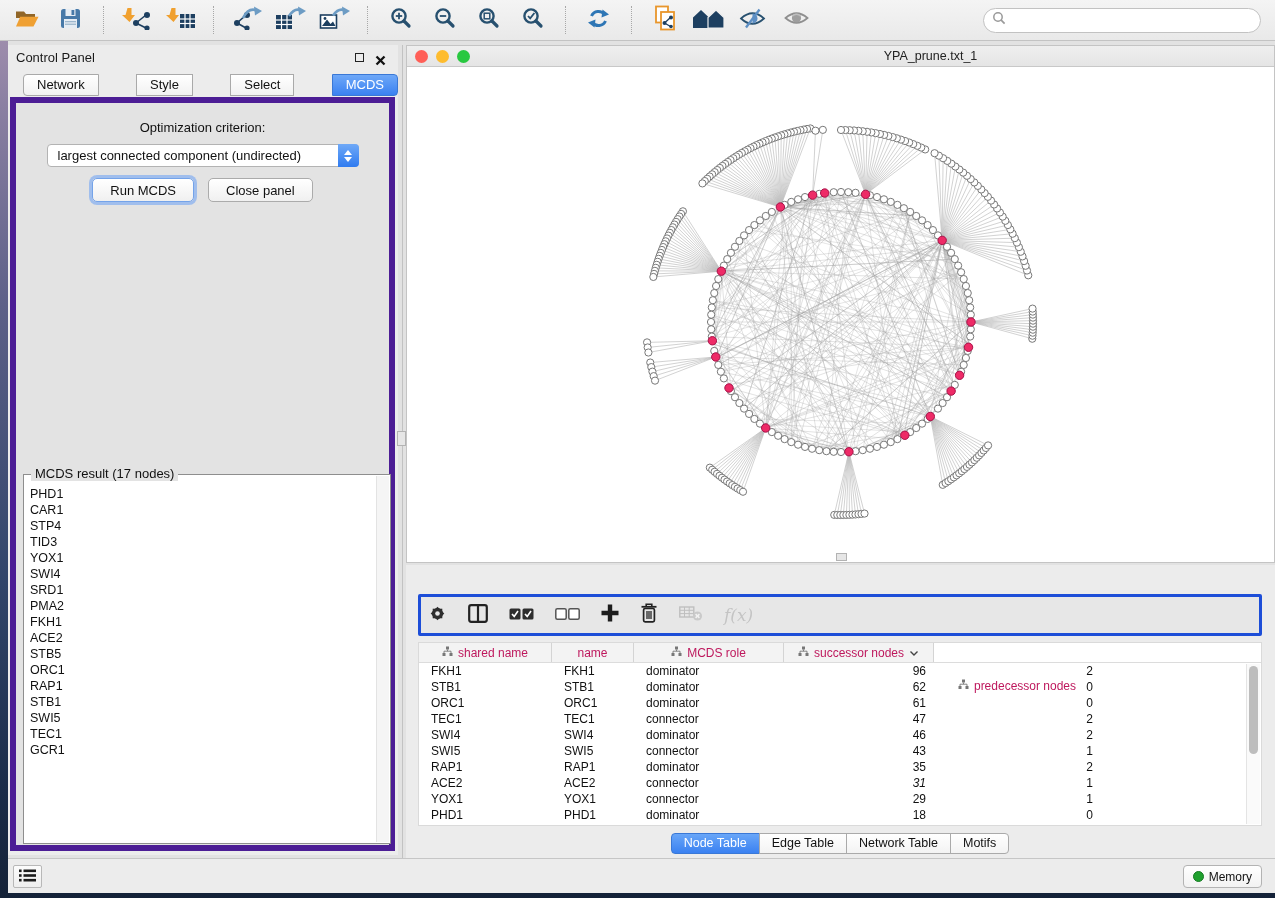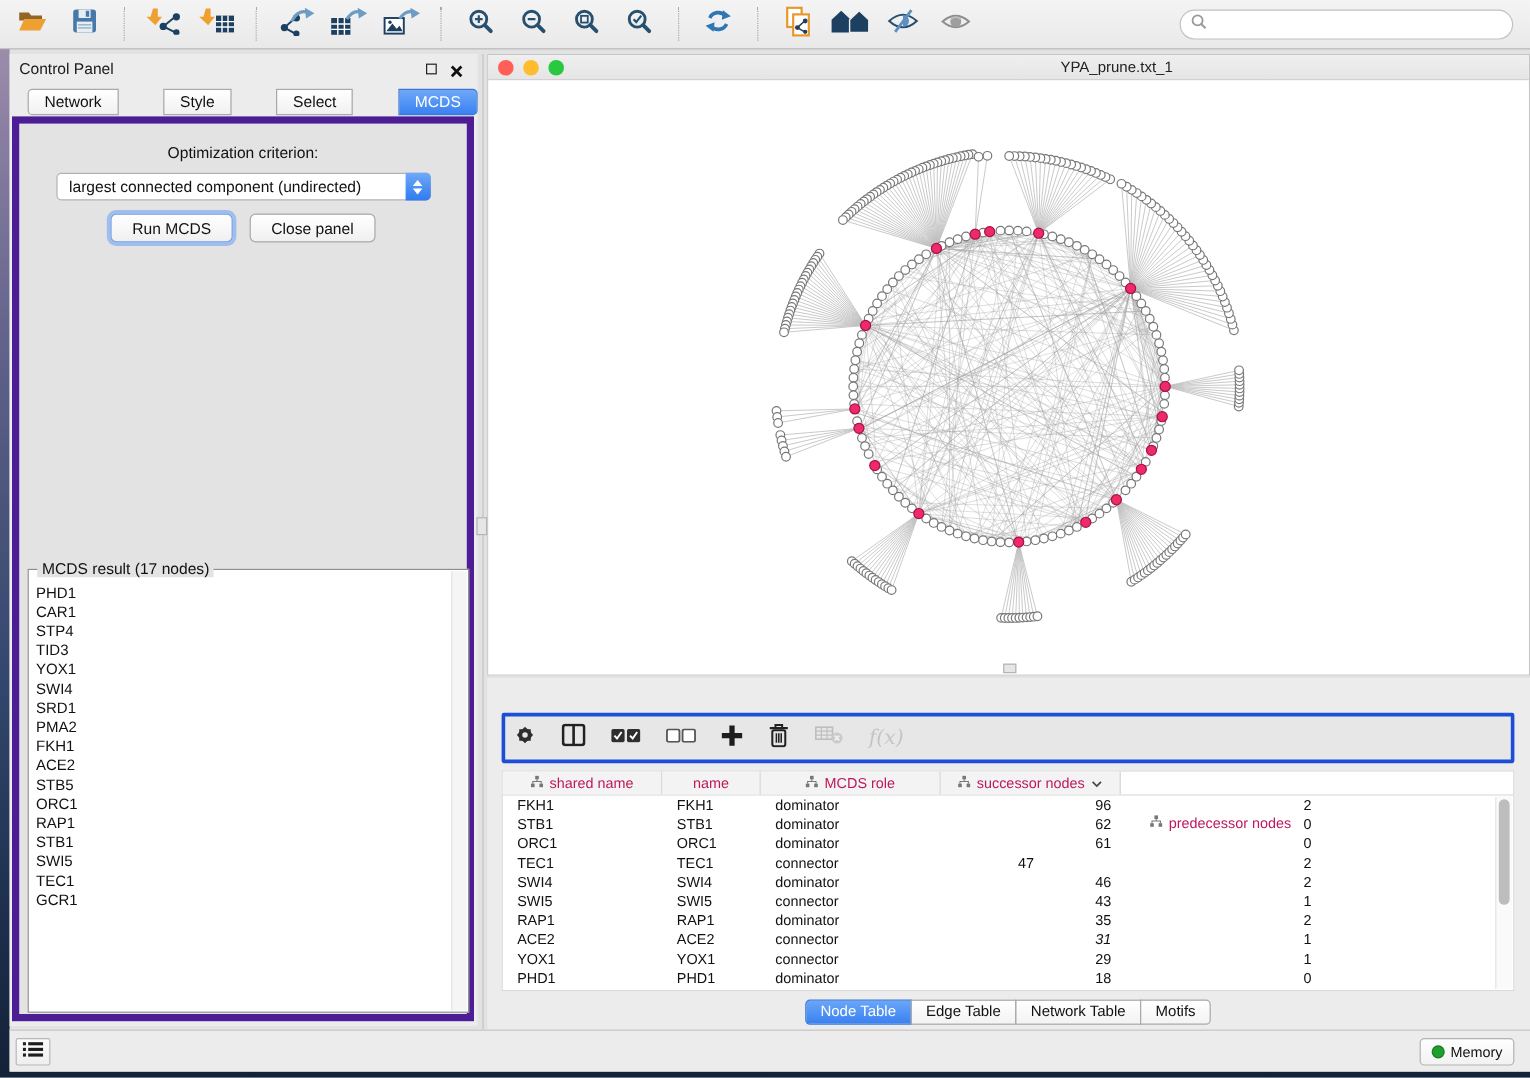--- a/index.html
+++ b/index.html
@@ -1290,21 +1290,21 @@
             <div class="td left" style="width: 133px;">ORC1</div>
             <div class="td left" style="width: 82px;">ORC1</div>
             <div class="td left" style="width: 150px;">dominator</div>
             <div class="td right" style="width: 150px;">61</div>
             <div class="td right" style="width: 167px;">0</div>
           </div>
           <div class="tr">
             <div class="td left" style="width: 133px;">TEC1</div>
             <div class="td left" style="width: 82px;">TEC1</div>
             <div class="td left" style="width: 150px;">connector</div>
-            <div class="td right" style="width: 150px; text-align: center;">47</div>
+            <div class="td right" style="width: 150px;">47</div>
             <div class="td right" style="width: 167px;">2</div>
           </div>
           <div class="tr">
             <div class="td left" style="width: 133px;">SWI4</div>
             <div class="td left" style="width: 82px;">SWI4</div>
             <div class="td left" style="width: 150px;">dominator</div>
             <div class="td right" style="width: 150px;">46</div>
             <div class="td right" style="width: 167px;">2</div>
           </div>
           <div class="tr">

